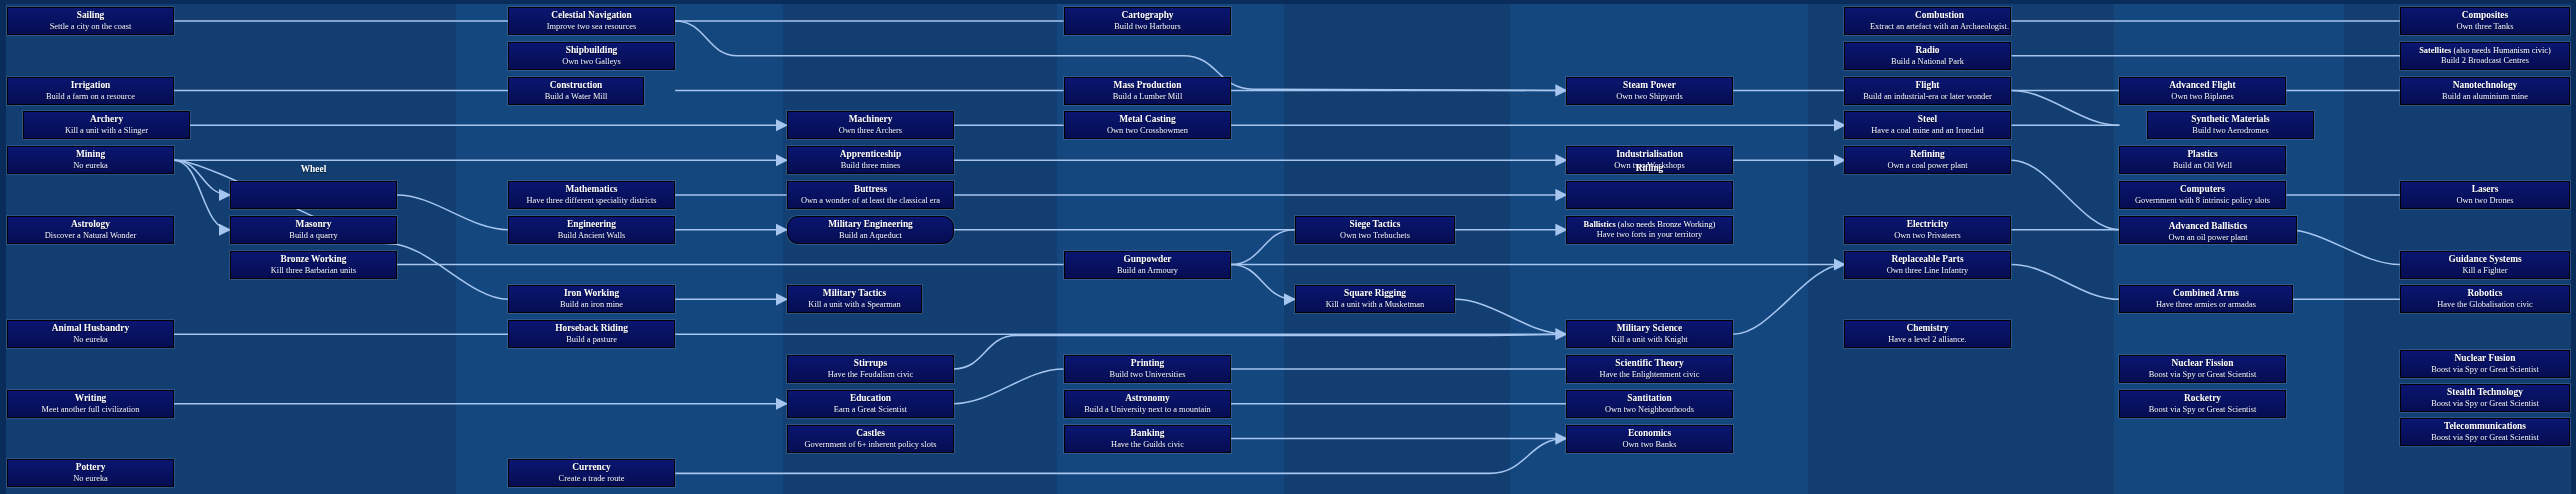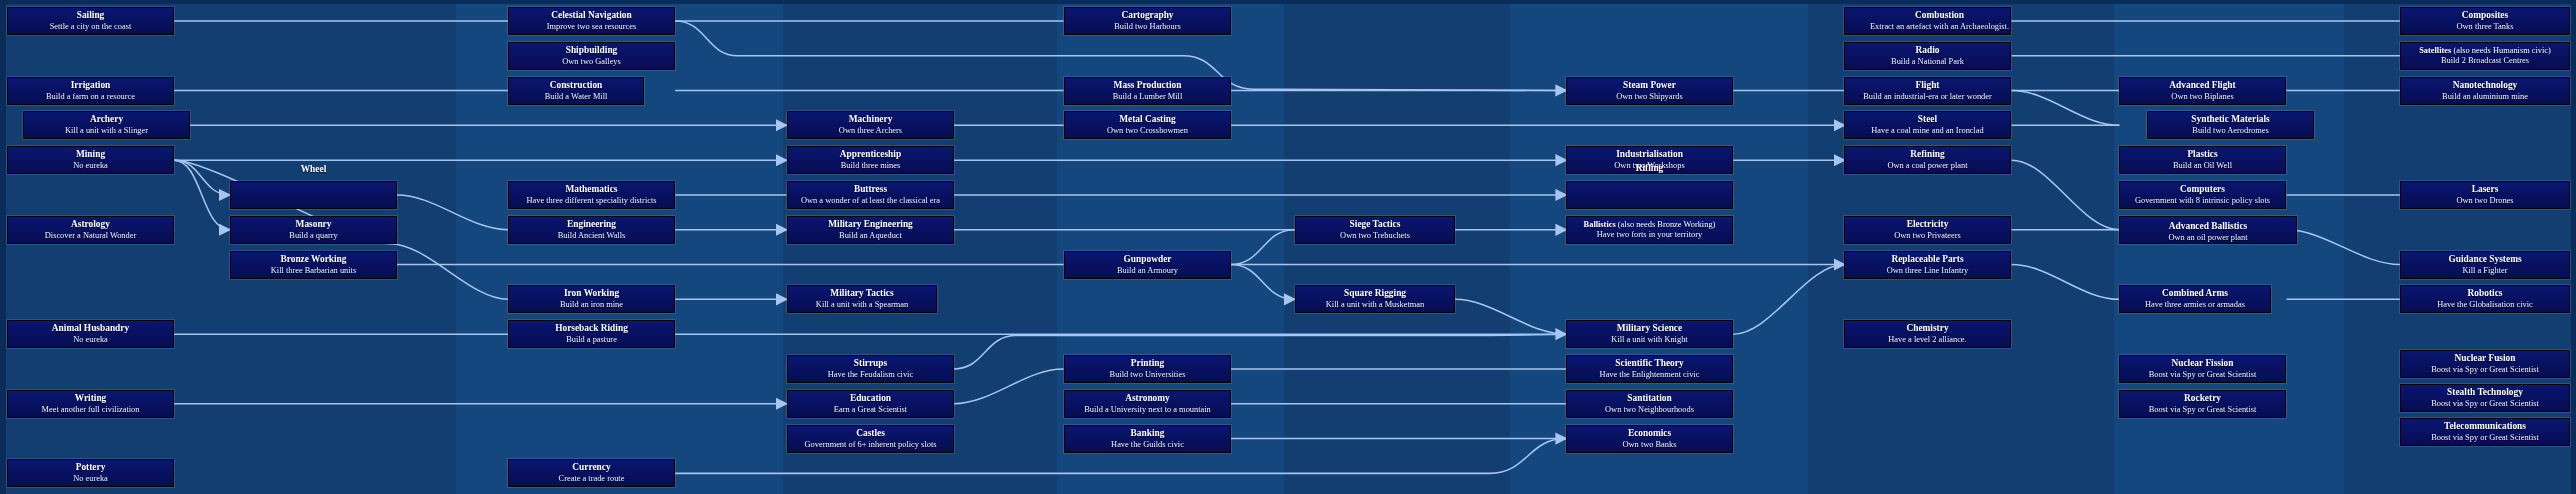--- a/index.html
+++ b/index.html
@@ -178,25 +178,25 @@
         <div class="t-sub">Own three Archers</div>
       </div>
       <div class="tech" style="left: 787px; top: 146px; width: 167px;">
         <div class="t-title"><span>Apprenticeship</span></div>
         <div class="t-sub">Build three mines</div>
       </div>
       <div class="tech" style="left: 787px; top: 181px; width: 167px;">
         <div class="t-title"><span>Buttress</span></div>
         <div class="t-sub">Own a wonder of at least the classical era</div>
       </div>
-      <div class="tech" style="left: 787px; top: 216px; width: 167px;">
+      <div class="tech" style="left: 787px; top: 216px; width: 167px; border-radius: 11px;">
         <div class="t-title"><span>Military Engineering</span></div>
         <div class="t-sub">Build an Aqueduct</div>
       </div>
-      <div class="tech" style="left: 787px; top: 285px; width: 150px;">
+      <div class="tech" style="left: 787px; top: 285px; width: 135px;">
         <div class="t-title"><span>Military Tactics</span></div>
         <div class="t-sub">Kill a unit with a Spearman</div>
       </div>
       <div class="tech" style="left: 787px; top: 355px; width: 167px;">
         <div class="t-title"><span>Stirrups</span></div>
         <div class="t-sub">Have the Feudalism civic</div>
       </div>
       <div class="tech" style="left: 787px; top: 390px; width: 167px;">
         <div class="t-title"><span>Education</span></div>
         <div class="t-sub">Earn a Great Scientist</div>
@@ -318,21 +318,21 @@
         <div class="t-sub">Build an Oil Well</div>
       </div>
       <div class="tech" style="left: 2119px; top: 181px; width: 167px;">
         <div class="t-title"><span>Computers</span></div>
         <div class="t-sub">Government with 8 intrinsic policy slots</div>
       </div>
       <div class="tech" style="left: 2119px; top: 216px; width: 178px; justify-content: flex-end;">
         <div class="t-title"><span>Advanced Ballistics</span></div>
         <div class="t-sub">Own an oil power plant</div>
       </div>
-      <div class="tech" style="left: 2119px; top: 285px; width: 152px;">
+      <div class="tech" style="left: 2119px; top: 285px; width: 174px;">
         <div class="t-title"><span>Combined Arms</span></div>
         <div class="t-sub">Have three armies or armadas</div>
       </div>
       <div class="tech" style="left: 2119px; top: 355px; width: 167px;">
         <div class="t-title"><span>Nuclear Fission</span></div>
         <div class="t-sub">Boost via Spy or Great Scientist</div>
       </div>
       <div class="tech" style="left: 2119px; top: 390px; width: 167px;">
         <div class="t-title"><span>Rocketry</span></div>
         <div class="t-sub">Boost via Spy or Great Scientist</div>

